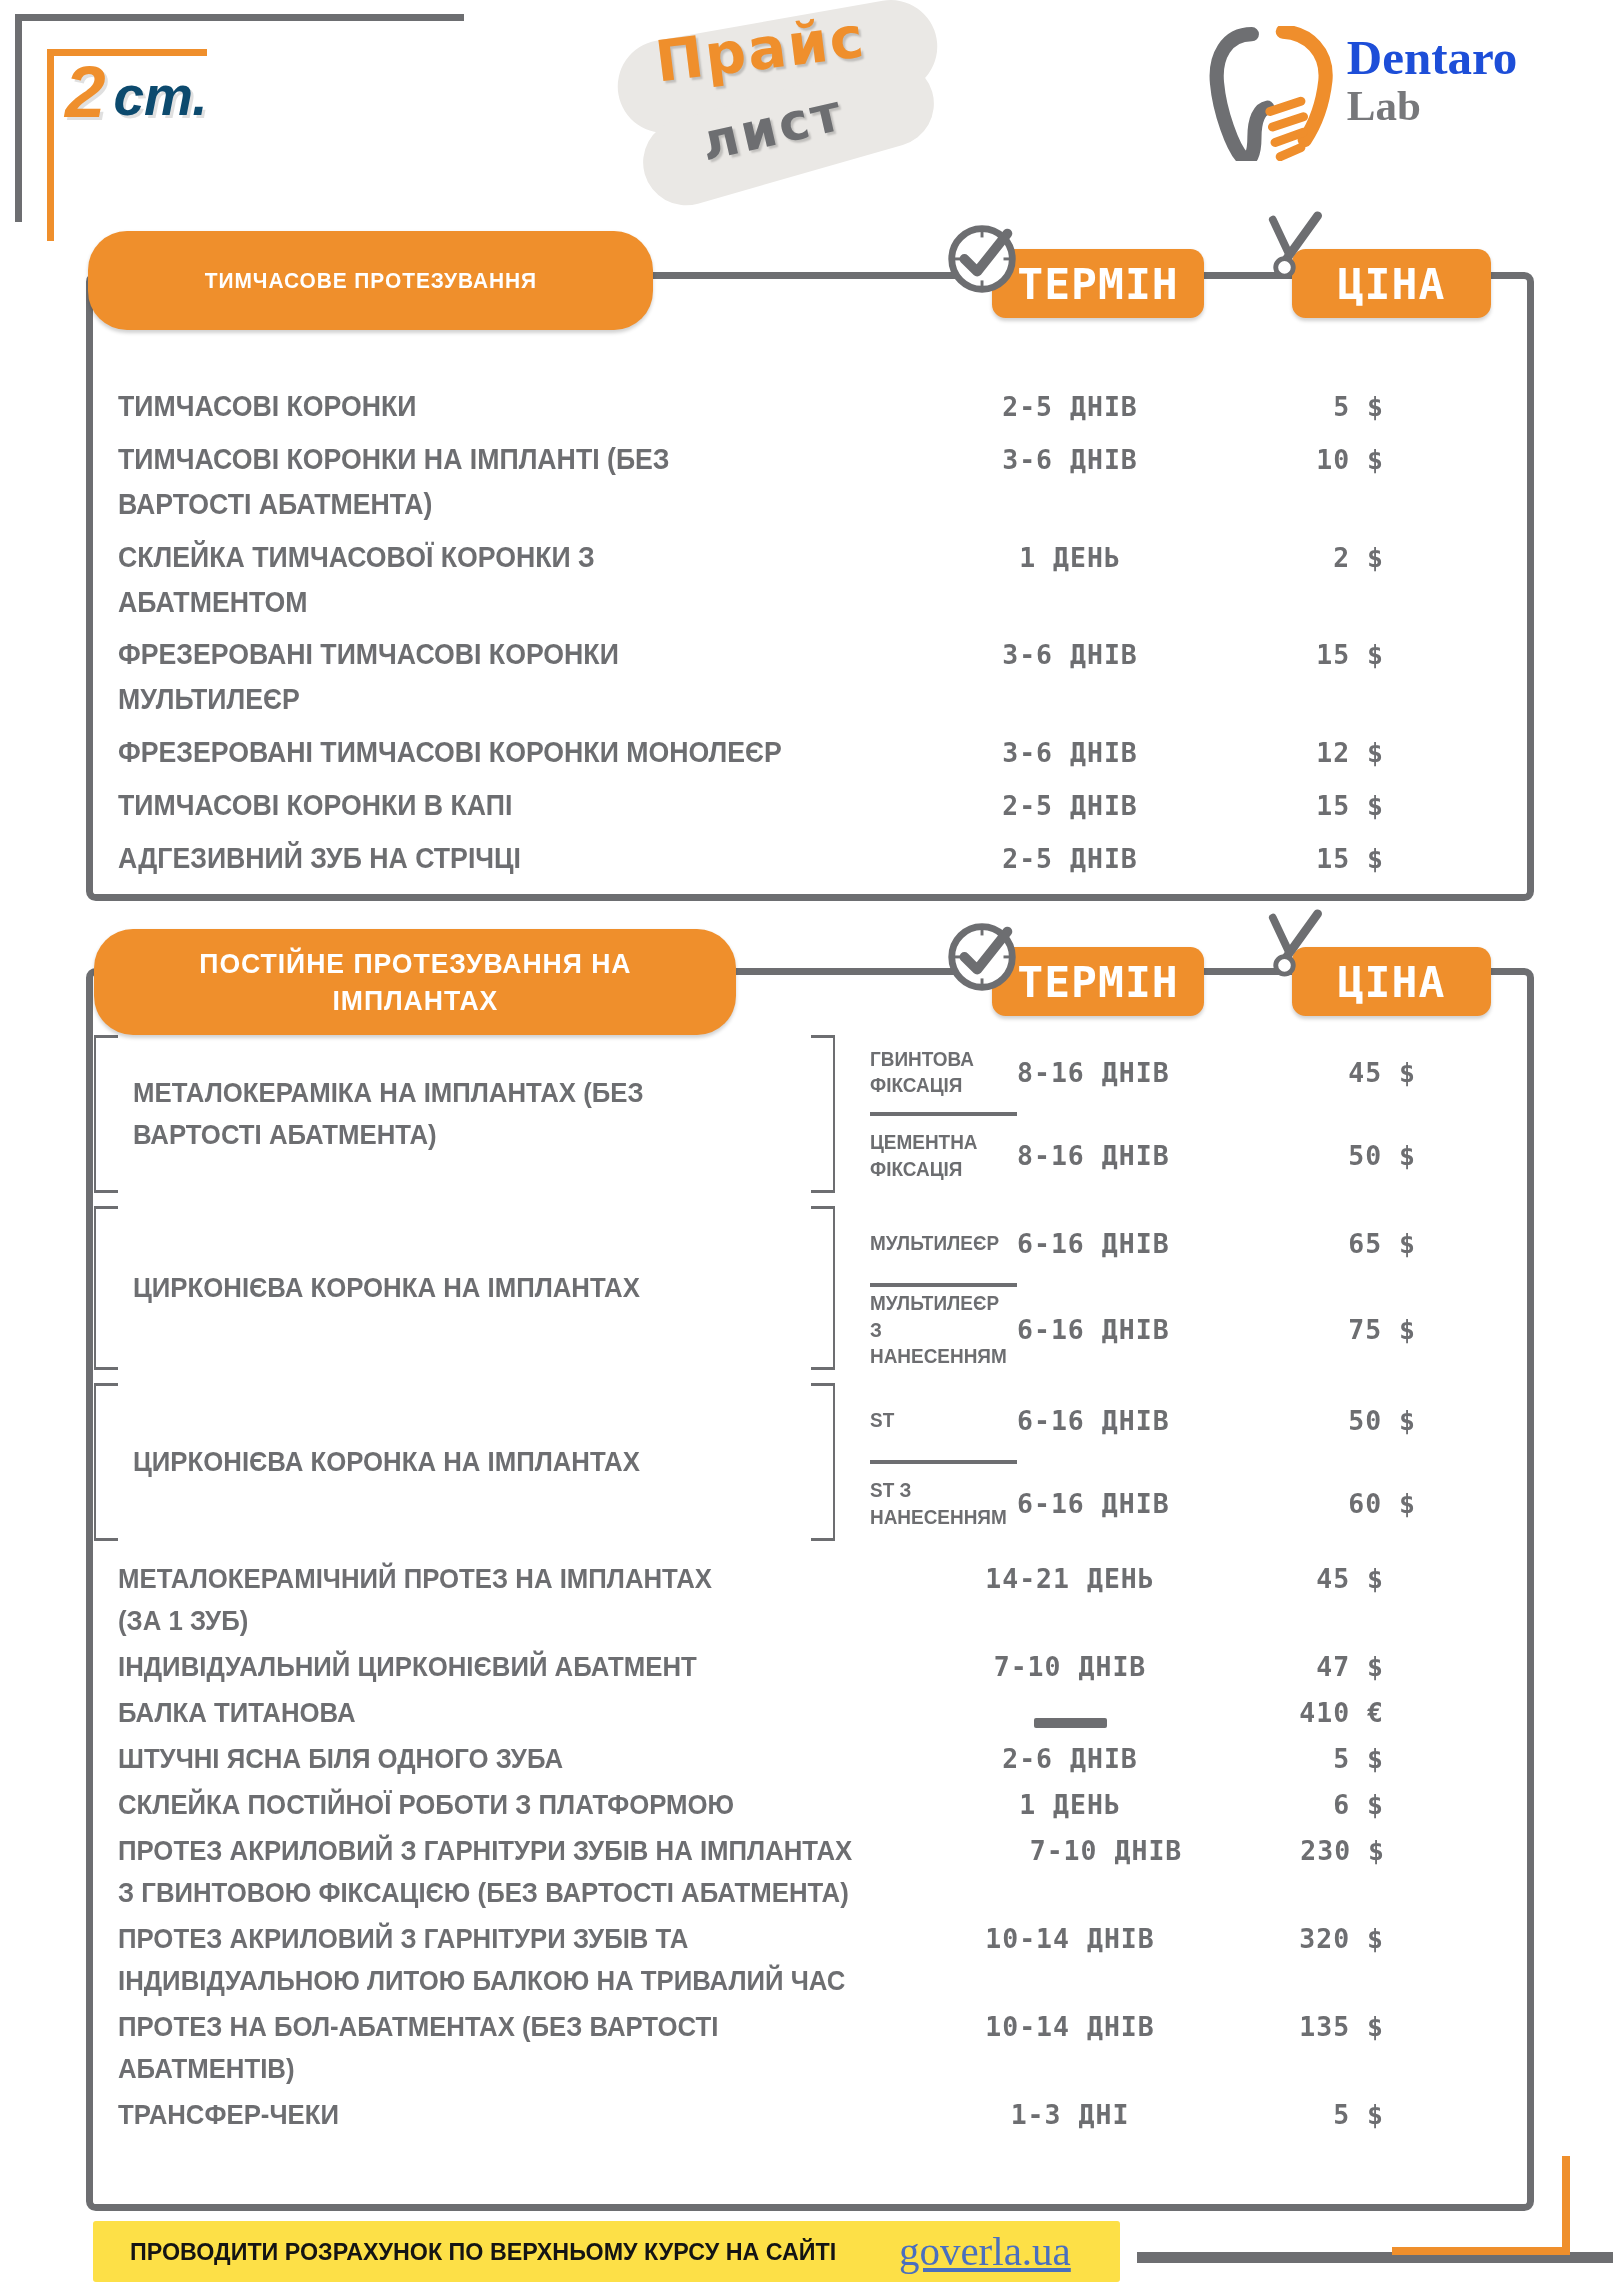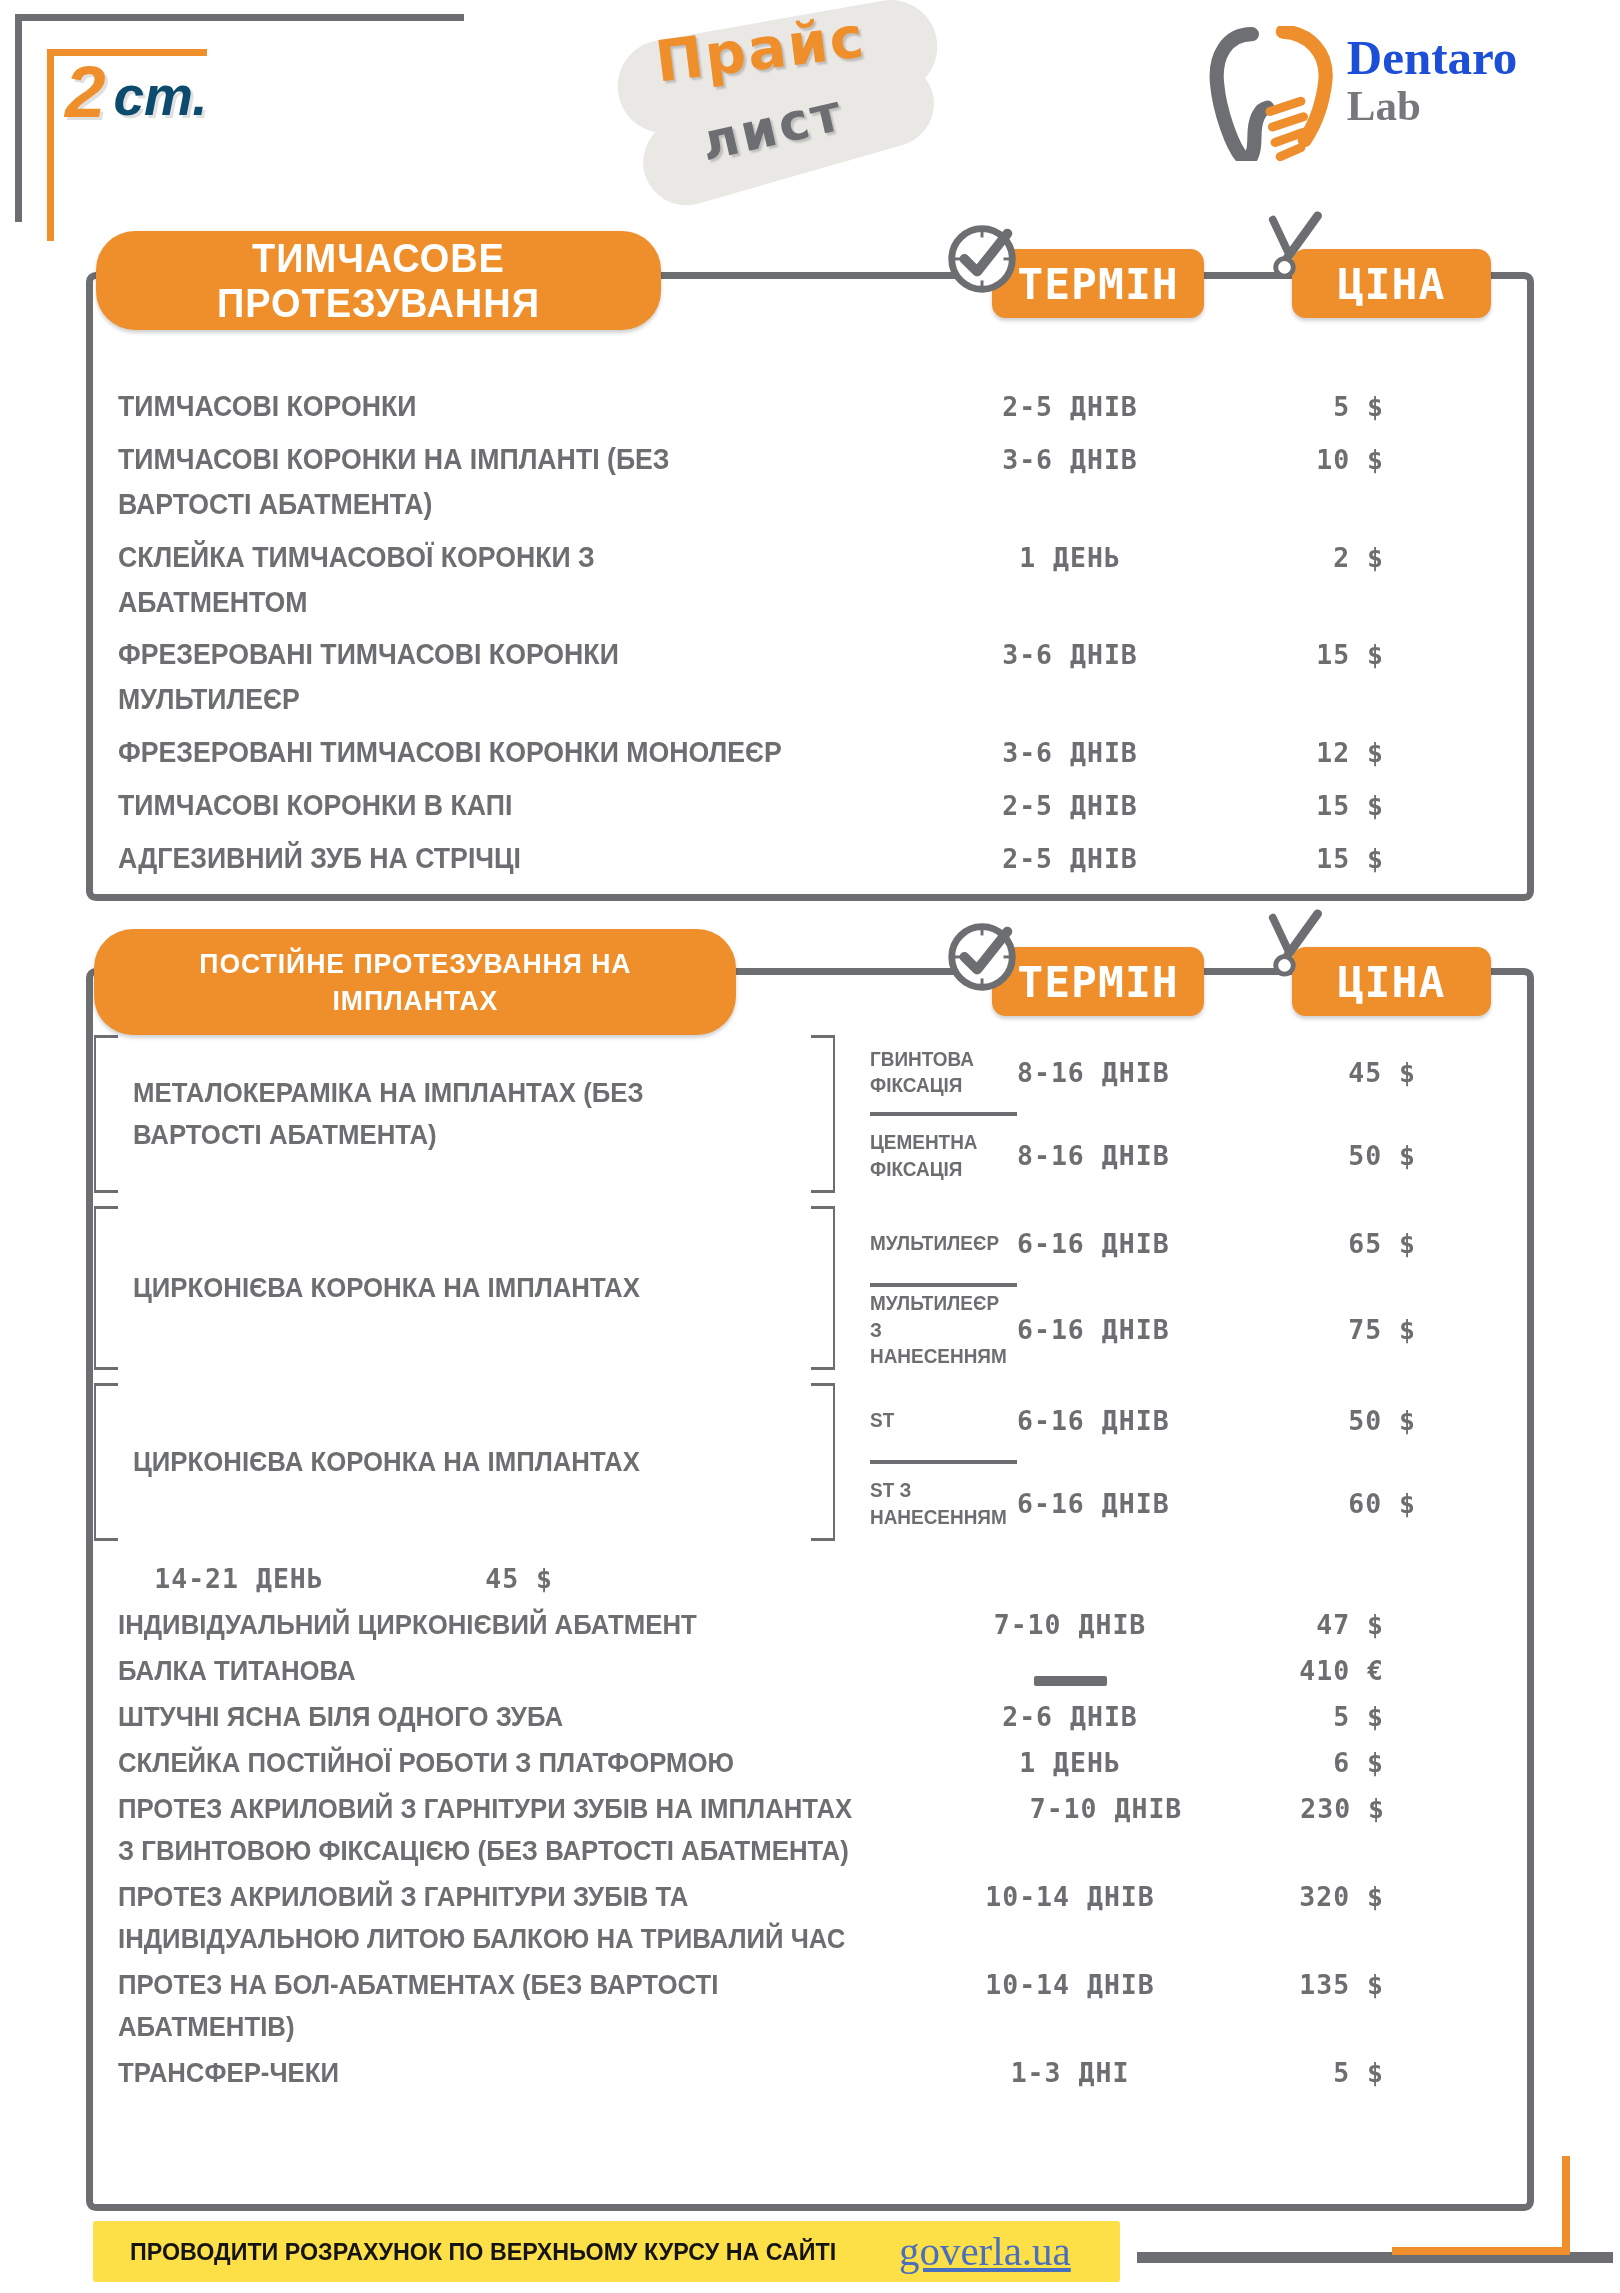--- a/index.html
+++ b/index.html
@@ -32,21 +32,21 @@
 
   
   .tframe{position:absolute;left:86px;width:1448px;border:7.8px solid #6d6e71;border-radius:9.8px;
           box-sizing:border-box;background:#fff;}
   #tframe1{top:272px;height:629px;}
   #tframe2{top:968px;height:1243px;}
 
   .pill{position:absolute;background:#ef8f2c;border-radius:39px;display:flex;align-items:center;
         justify-content:center;color:#fff;font-weight:700;z-index:3;
         box-shadow:0 2.9px 3.9px rgba(0,0,0,.18);text-align:center;}
-  #pill1{left:96px;top:231px;width:565px;height:99px;font-size:40px;letter-spacing:1px;}
+  #pill1{left:88px;top:231px;width:565px;height:99px;font-size:22px;letter-spacing:1px;}
   #pill2{left:94px;top:929px;width:642px;height:106px;font-size:28px;line-height:37px;letter-spacing:1px;}
 
   .hdr-box{position:absolute;background:#ef8f2c;border-radius:13.7px;display:flex;align-items:center;
            justify-content:center;color:#fff;z-index:3;font-family:"DejaVu Sans Mono",monospace;
            font-weight:700;font-size:43px;letter-spacing:1px;box-shadow:0 2.9px 3.9px rgba(0,0,0,.18);margin-top:8px;}
   #termbox1{left:992px;top:241px;width:212px;height:69px;}
   #pricebox1{left:1292px;top:241px;width:199px;height:69px;}
   #termbox2{left:992px;top:939px;width:212px;height:69px;}
   #pricebox2{left:1292px;top:939px;width:199px;height:69px;}
   .icon{position:absolute;z-index:4;}
@@ -294,20 +294,22 @@
         <div class="o-div"></div>
         <div class="opt">
           <div class="o-label"><span class="cond">ST З НАНЕСЕННЯМ</span></div>
           <div class="o-term">6-16 ДНІВ</div>
           <div class="o-price">60 $</div>
         </div>
       </div>
     </div>
 
     <div class="row">
+      <div class="r-name"><span class="cond">МЕТАЛОКЕРАМІЧНИЙ ПРОТЕЗ НА ІМПЛАНТАХ
+(ЗА 1 ЗУБ)</span></div>
       <div class="r-term">14-21 ДЕНЬ</div>
       <div class="r-price">45 $</div>
     </div>
     <div class="row">
       <div class="r-name"><span class="cond">ІНДИВІДУАЛЬНИЙ ЦИРКОНІЄВИЙ АБАТМЕНТ</span></div>
       <div class="r-term">7-10 ДНІВ</div>
       <div class="r-price">47 $</div>
     </div>
     <div class="row">
       <div class="r-name"><span class="cond">БАЛКА ТИТАНОВА</span></div>

